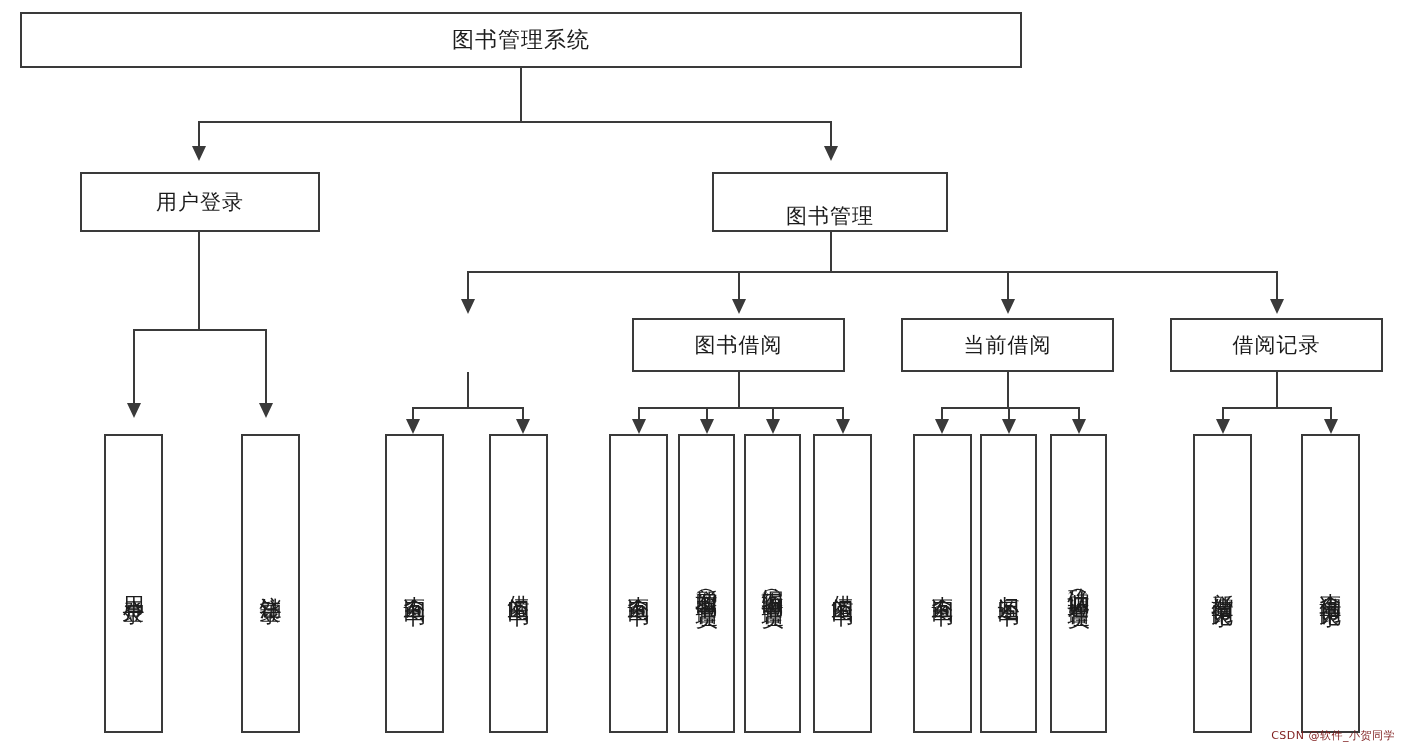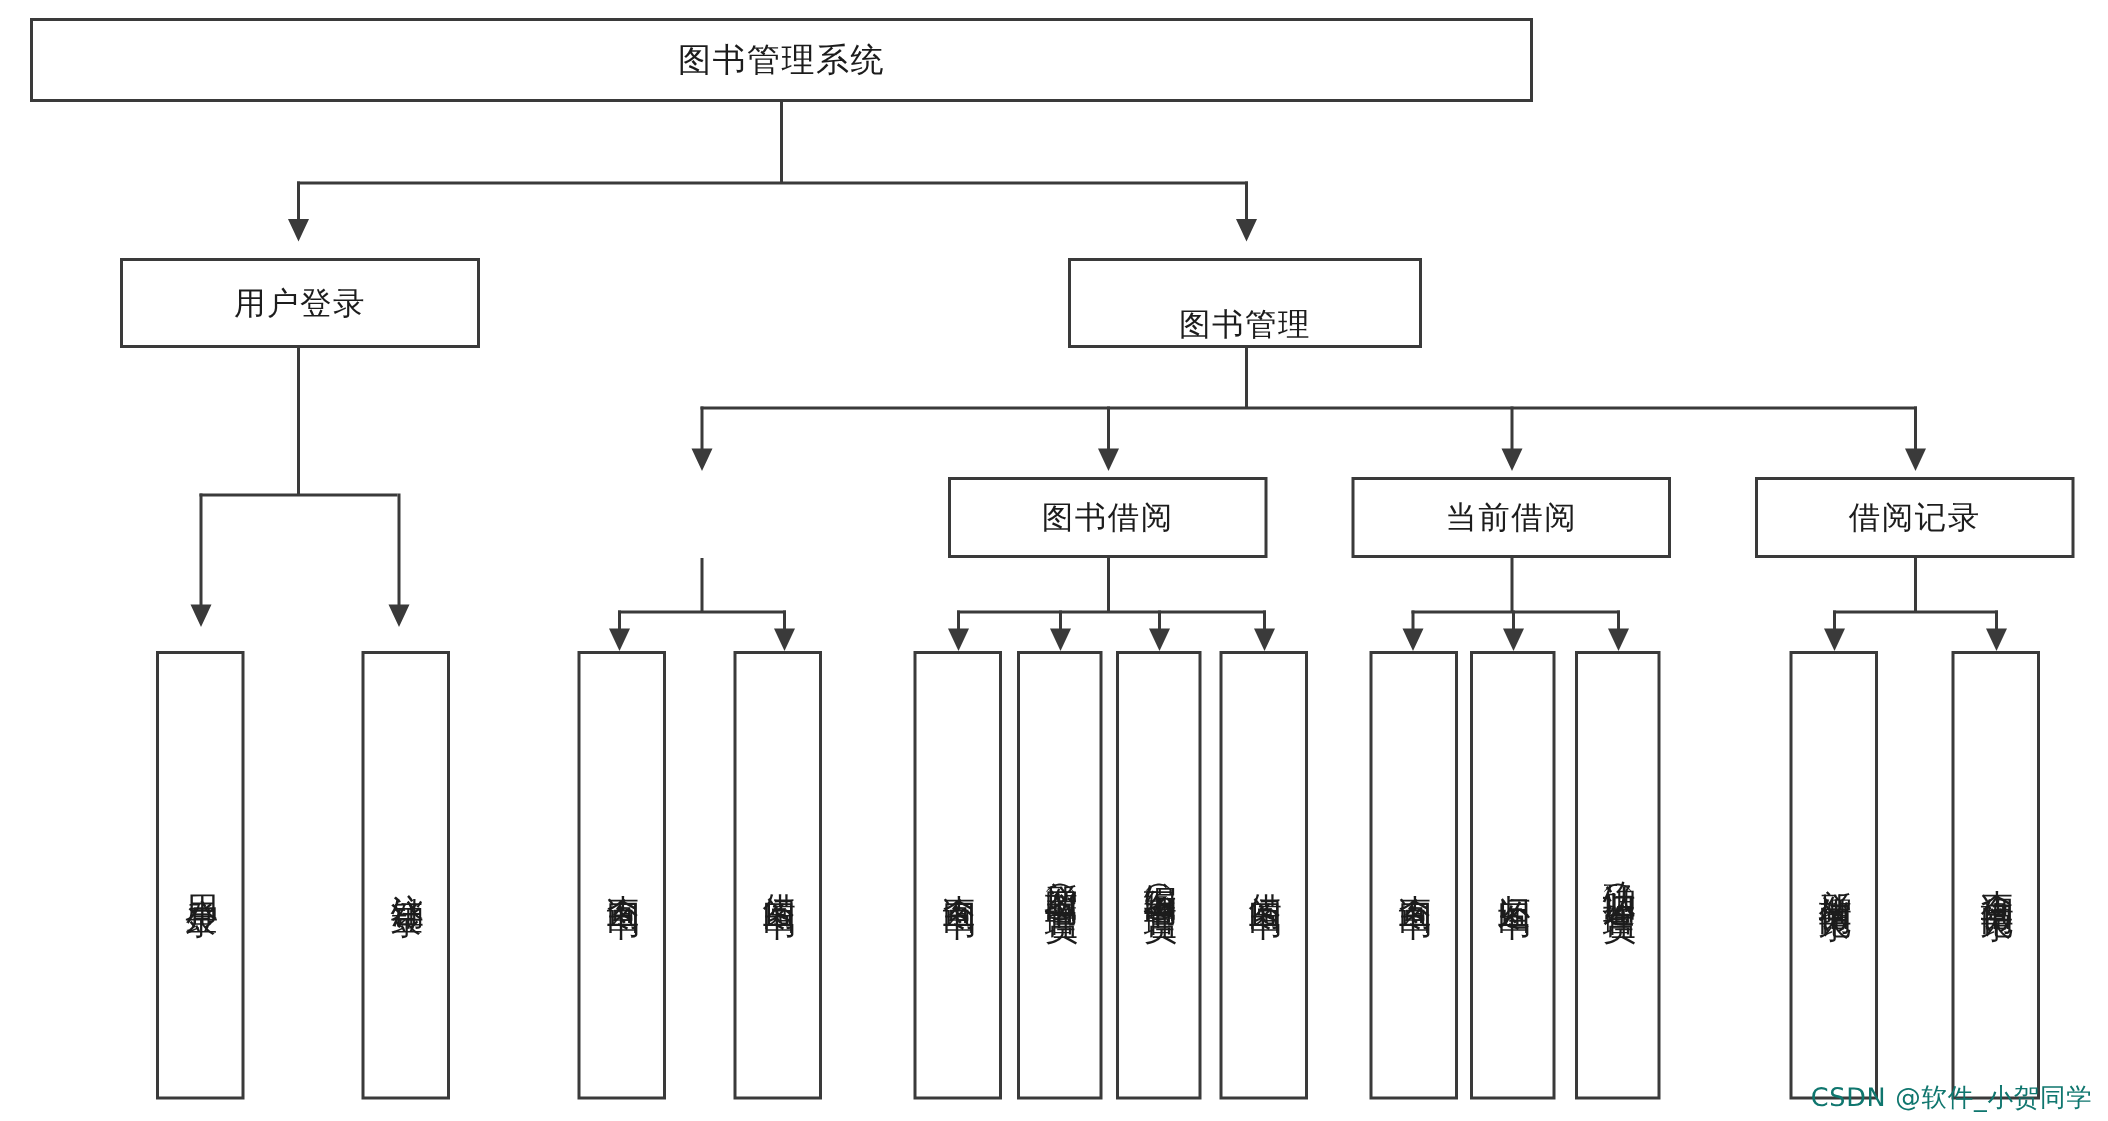--- a/index.html
+++ b/index.html
@@ -57,22 +57,22 @@
     width:0;height:0;
     border-left:7px solid transparent;
     border-right:7px solid transparent;
     border-top:15px solid #3a3a3a;
   }
   
   #watermark{
     position:absolute;
     right:10px;
     bottom:4px;
-    font-size:17px;
-    color:#0f766e;
+    font-size:11px;
+    color:#7f1d1d;
     white-space:nowrap;
     letter-spacing:0.5px;
   }
 </style>
 </head>
 <body>
 
 <div id="stage">
 
   <div class="node h root" style="left:20px;top:12px;width:1002px;height:56px;">

